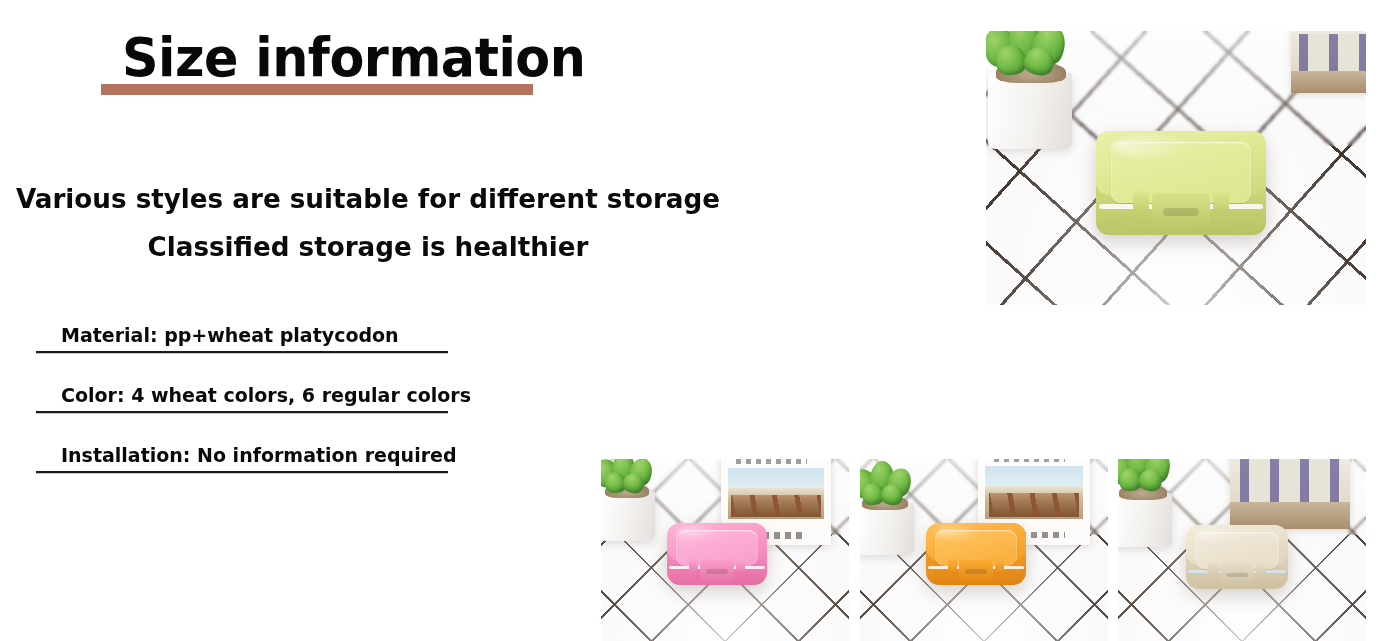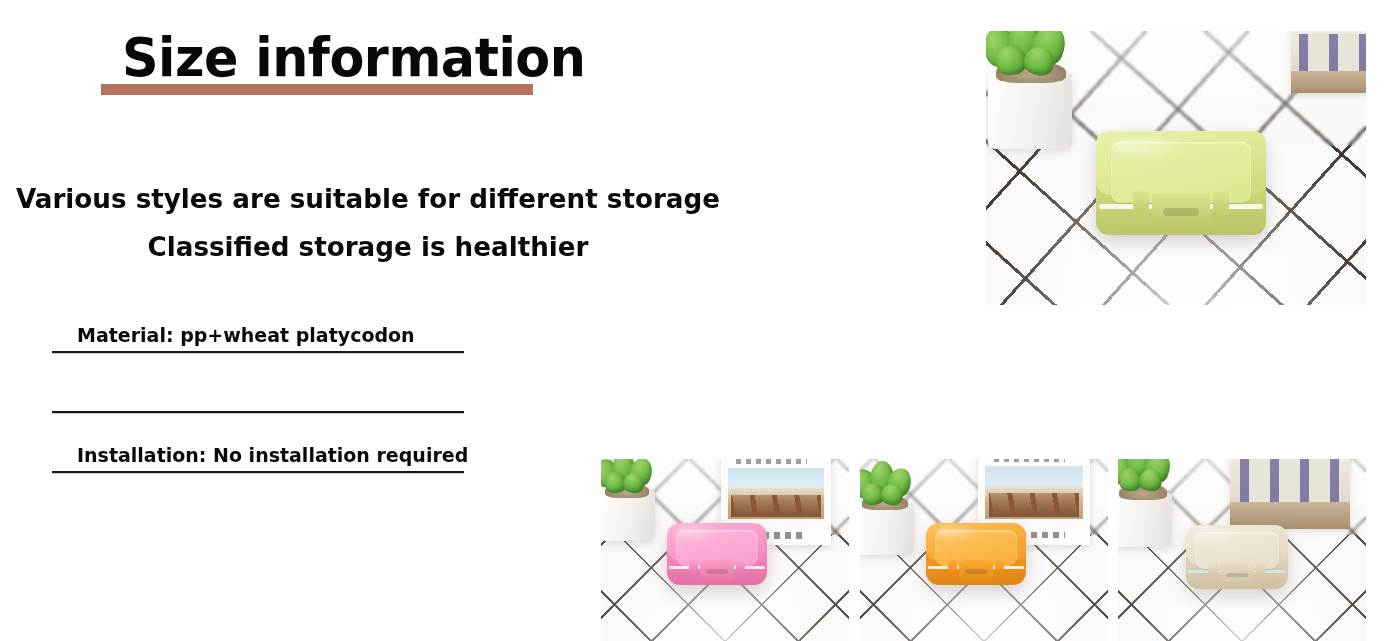--- a/index.html
+++ b/index.html
@@ -60,21 +60,21 @@
     font-weight: 700;
     line-height: 48px;
     color: #0a0a0a;
     white-space: nowrap;
     transform: scaleX(0.97);
   }
 
   
   .spec-list {
     position: absolute;
-    left: 52px;
+    left: 36px;
     top: 318px;
     width: 412px;
   }
   .spec-item {
     position: relative;
     height: 60px;
   }
   .spec-text {
     position: absolute;
     left: 25px;
@@ -336,25 +336,26 @@
 
 <div class="spec-list">
 
   <div class="spec-item">
     <div class="spec-text">Material:  pp+wheat platycodon</div>
     <div class="spec-rule"></div>
   </div>
 
 
   <div class="spec-item">
+    <div class="spec-text">Color: 4 wheat colors, 6 regular colors</div>
     <div class="spec-rule"></div>
   </div>
 
   <div class="spec-item">
-    <div class="spec-text">Installation: No installation required</div>
+    <div class="spec-text">Installation: No information required</div>
     <div class="spec-rule"></div>
   </div>
 
 </div>
 
 <div class="photo photo-hero">
   <div class="tile-bg"></div>
   <div class="tile-wash"></div>
   <div class="dof-top"></div>
 

